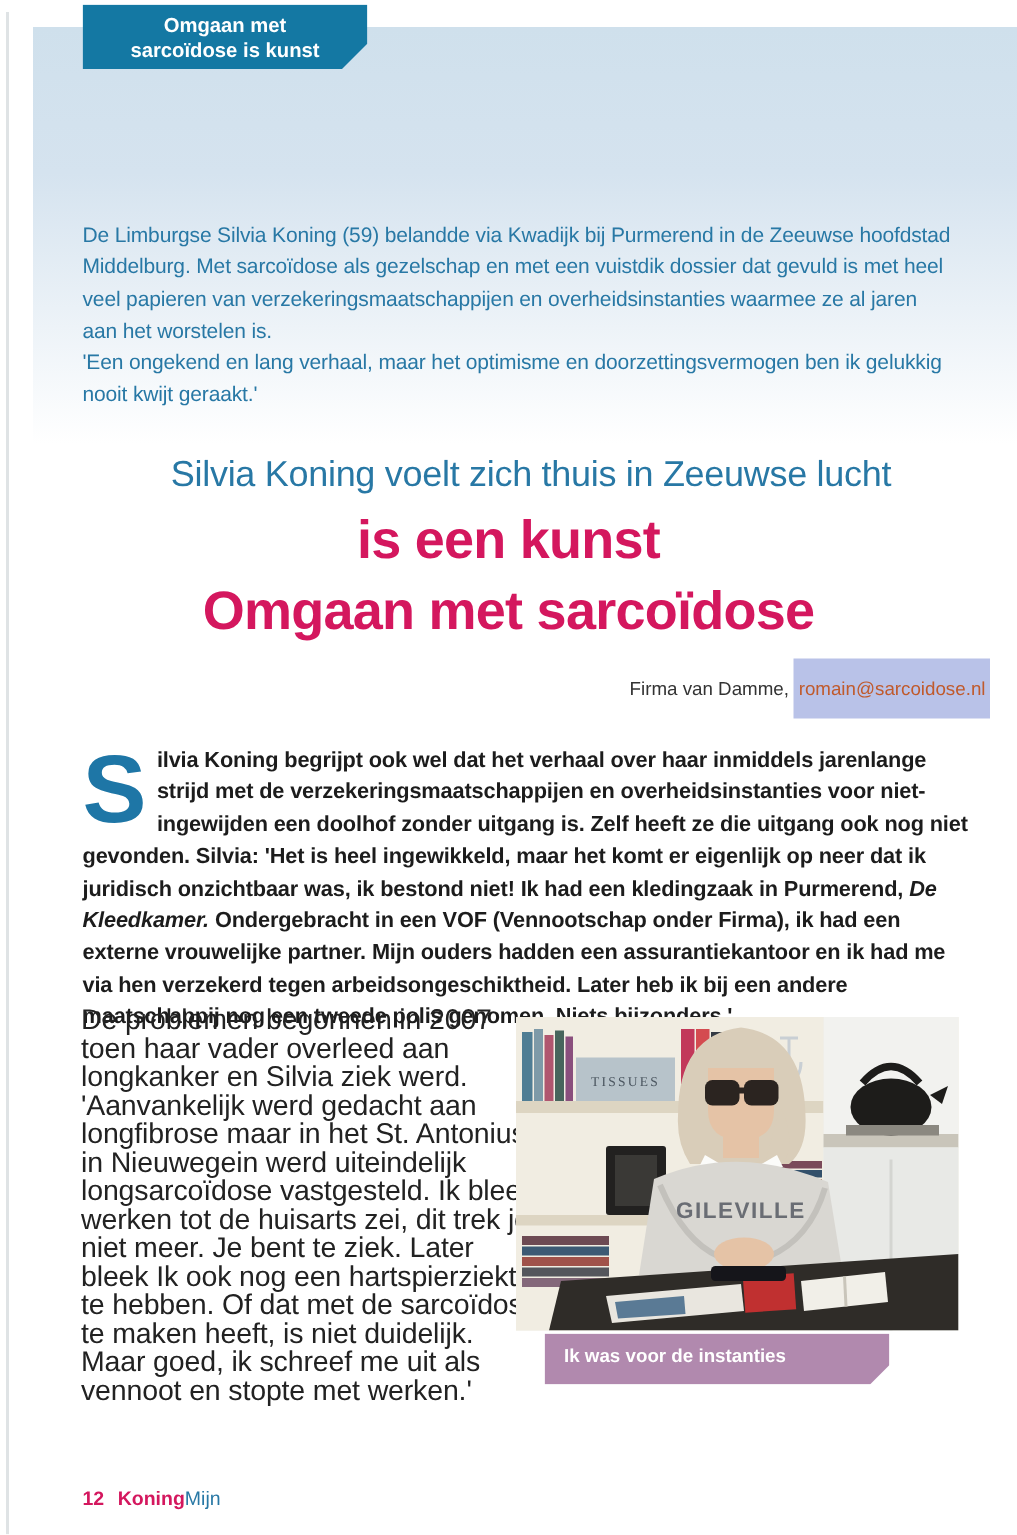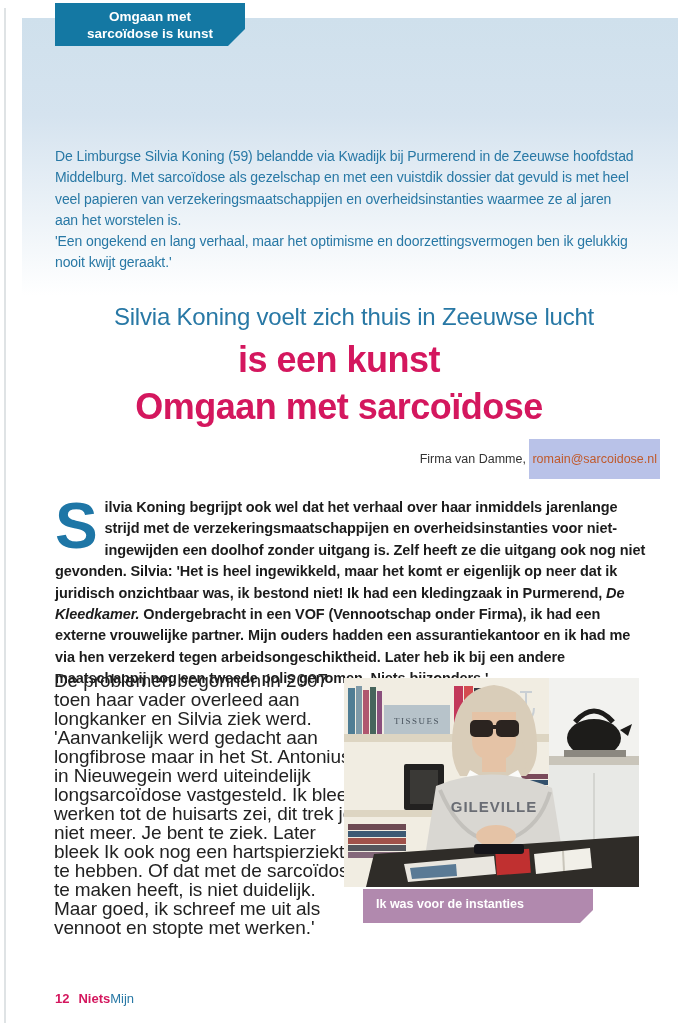--- a/index.html
+++ b/index.html
@@ -199,15 +199,15 @@
         <path d="M190 176 L246 170 L248 190 L192 196 Z" fill="#f1efe8"></path>
         <line x1="219" y1="173" x2="220" y2="193" stroke="#c9c5ba" stroke-width="2"></line>
         <rect x="130" y="166" width="50" height="10" rx="3" fill="#15151a"></rect>
       </g>
     </svg>
   </div>
 
   <div class="photo-caption">Ik was voor de instanties onzichtbaar</div>
 
   <div class="footer">
-    <span class="pagenum">12</span><span class="mag-bold">Niets</span><span class="mag-light">Mijn</span>
+    <span class="pagenum">12</span><span class="mag-bold">Koning</span><span class="mag-light">Mijn</span>
   </div>
 </div>
 
 </body></html>

